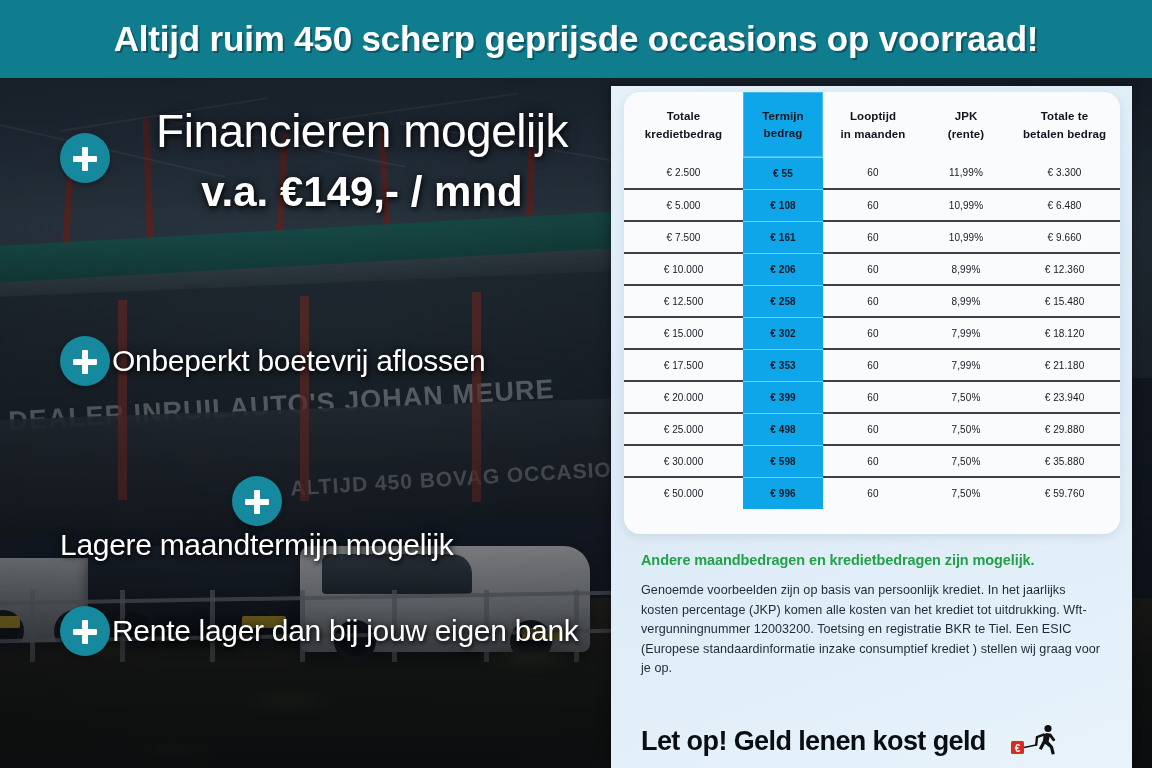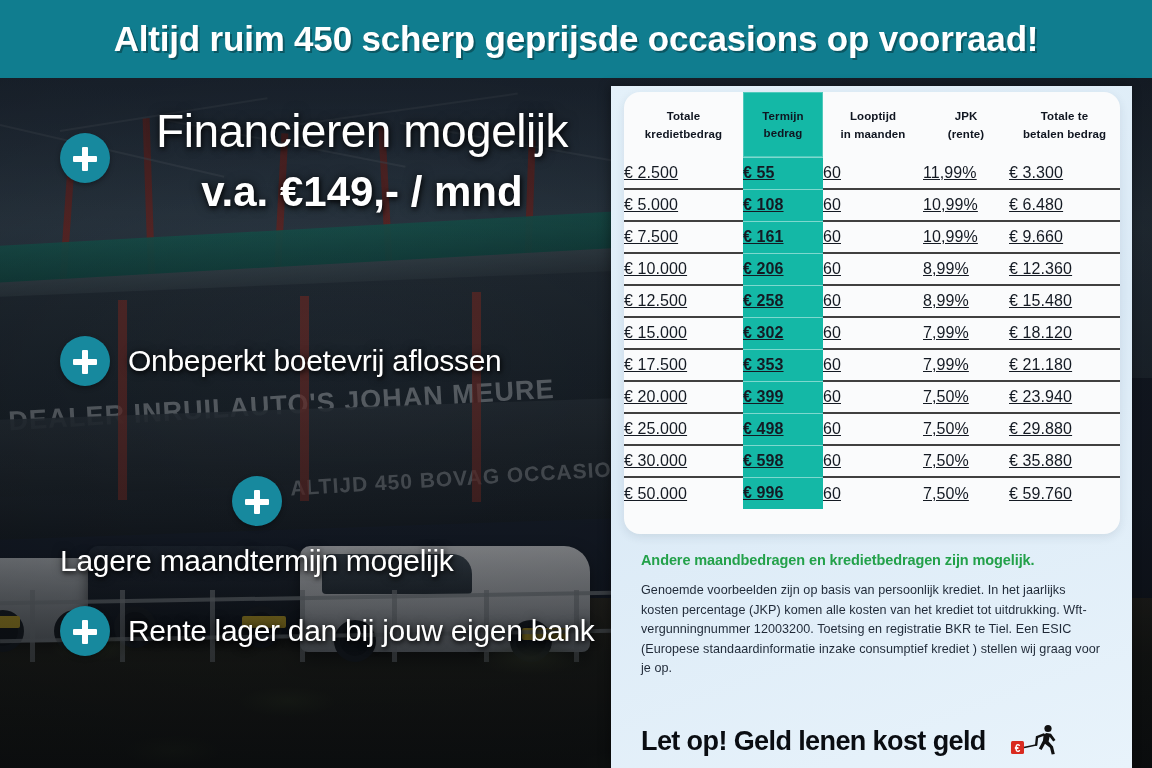--- a/index.html
+++ b/index.html
@@ -122,21 +122,21 @@
     text-shadow:2px 2px 0 rgba(0,0,0,.30);
     font-family:"Liberation Sans", sans-serif;
     white-space:nowrap;
   }
 
   
   #left-col{
     position:absolute; left:0; top:78px; width:612px; height:690px; z-index:6;
   }
   .bullet{
-    position:absolute; display:flex; align-items:center; gap:18px;
+    position:absolute; display:flex; align-items:center; gap:2px;
   }
   .plus-badge{
     width:50px; height:50px; border-radius:50%; background:#17899e;
     flex:0 0 50px; position:relative;
     box-shadow:0 2px 5px rgba(0,0,0,.35);
   }
   .plus-badge::before, .plus-badge::after{
     content:""; position:absolute; background:#fff; border-radius:1px;
   }
   .plus-badge::before{ left:13px; top:22.5px; width:24px; height:6px; }
@@ -175,32 +175,32 @@
   }
   table.rate-table{
     width:100%; border-collapse:collapse; table-layout:fixed;
   }
   table.rate-table th{
     font-size:11.5px; font-weight:700; color:#0f1520; line-height:1.5;
     padding:16px 2px 14px; vertical-align:middle; text-align:center;
     letter-spacing:.1px;
   }
   table.rate-table td{
-    font-size:16px; color:#141a23; text-align:left; height:32px;
-    padding:0; letter-spacing:.1px;text-decoration:underline;
+    font-size:10px; color:#141a23; text-align:center; height:32px;
+    padding:0; letter-spacing:.1px;
   }
   table.rate-table tbody tr td{
     border-top:2px solid #404040;
   }
   table.rate-table tbody tr:first-child td{ border-top:none; }
   col.c1{ width:119px; } col.c2{ width:80px; } col.c3{ width:100px; }
   col.c4{ width:86px; } col.c5{ width:111px; }
 
   th.hl, td.hl{
-    background:#14b8a6; color:#ffffff; font-weight:700;
+    background:#0ea5e9; color:#ffffff; font-weight:700;
   }
   th.hl{ box-shadow:inset 0 0 0 1px rgba(255,255,255,.25); }
   td.hl{ border-top:1px solid rgba(255,255,255,.45)!important; }
 
   #disclaimer{
     position:absolute; left:30px; top:466px; width:462px;
   }
   #disclaimer-title{
     color:#23a14a; font-size:14.5px; font-weight:700; letter-spacing:-.1px;
     margin-bottom:13px;

